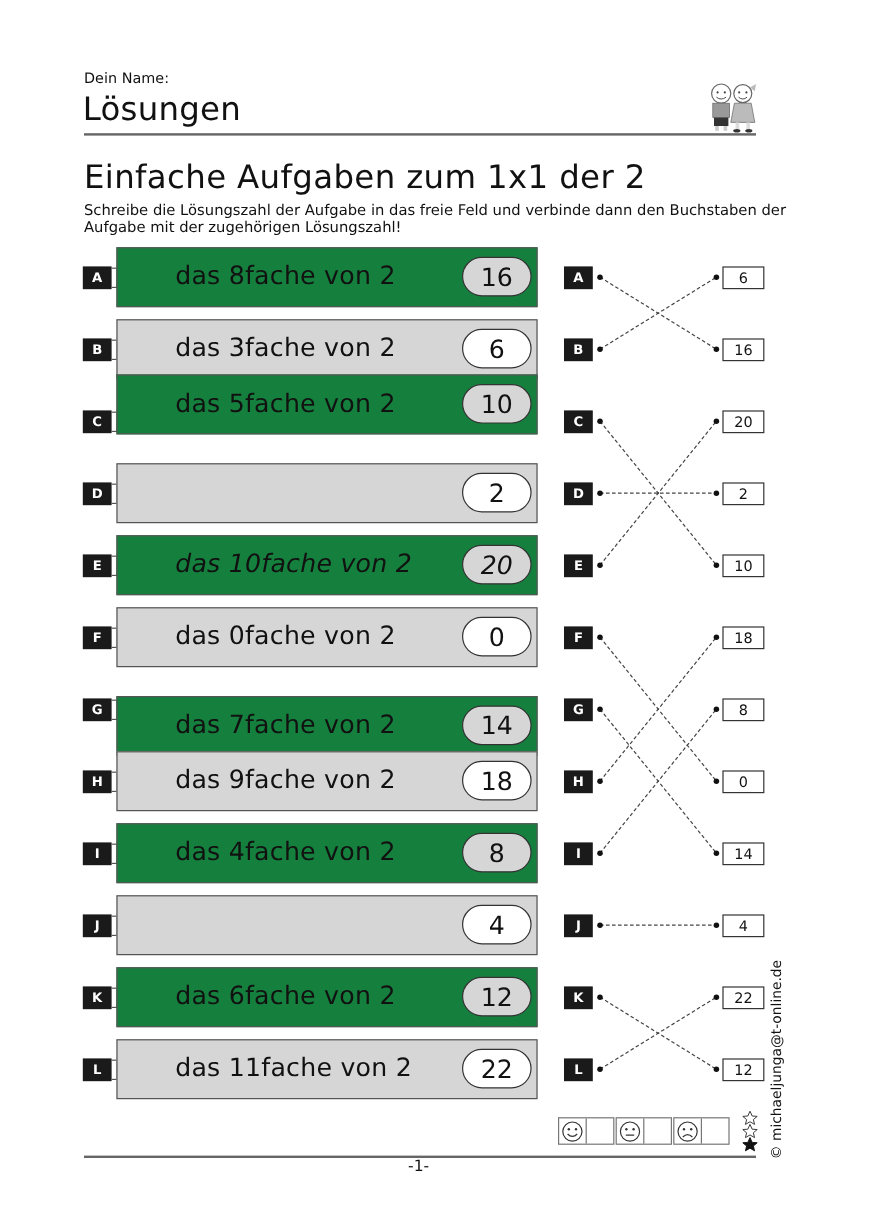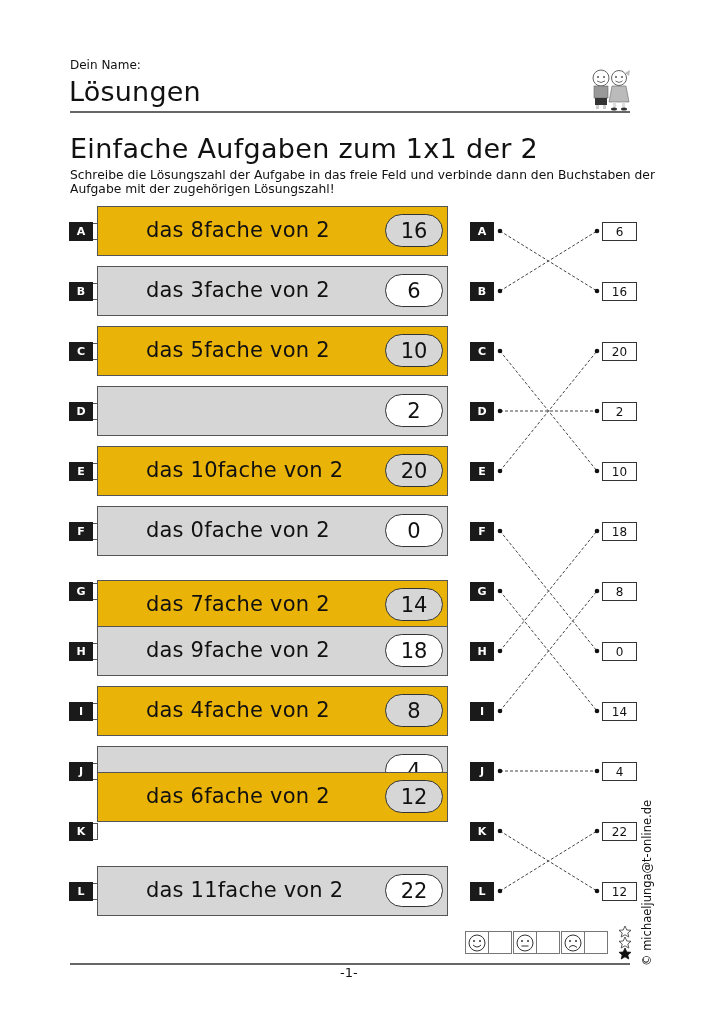--- a/index.html
+++ b/index.html
@@ -7,21 +7,21 @@
   .abs{position:absolute;}
   .name-label{left:70px;top:58px;font-size:12px;}
   .title{left:69px;top:76px;font-size:27px;font-weight:normal;letter-spacing:0.2px;}
   .hr-top{left:70px;top:111px;width:560px;height:2px;background:#666;}
   .kids{left:584px;top:68px;width:54px;height:44px;}
   .heading{left:70px;top:133px;font-size:27px;letter-spacing:0.3px;}
   .instr{left:70px;top:168px;font-size:12.3px;line-height:14px;width:590px;}
   .row-label{width:24px;height:19px;background:#1a1a1a;color:#fff;font-size:11px;font-weight:bold;display:flex;align-items:center;justify-content:center;}
   .row-box{left:97px;width:351px;height:50px;border:1.5px solid #555;box-sizing:border-box;}
   .row-box.gray{background:#d6d6d6;}
-  .row-box.white{background:#eab308;}
+  .row-box.white{background:#15803d;}
   .task-text{position:absolute;left:48px;top:11px;font-size:21px;letter-spacing:0.2px;}
   .pill{position:absolute;left:287px;top:7px;width:58px;height:33px;border:1.5px solid #333;border-radius:17px;box-sizing:border-box;display:flex;align-items:center;justify-content:center;font-size:21px;}
   .pill.gray{background:#d6d6d6;}
   .pill.white{background:#fff;}
   .connector{width:5px;height:17px;border:1.3px solid #555;border-left:none;box-sizing:border-box;}
   .num-box{width:35px;height:19px;border:1.3px solid #333;box-sizing:border-box;background:#fff;display:flex;align-items:center;justify-content:center;font-size:12px;}
   .lines{left:0;top:0;width:724px;height:1024px;}
   .rating{top:931px;height:23px;display:flex;border:1px solid #777;box-sizing:border-box;}
   .rating .face{width:22px;height:21px;border-right:1px solid #777;display:flex;align-items:center;justify-content:center;}
   .rating .blank{width:22px;height:21px;}
@@ -69,32 +69,32 @@
       <div class="pill gray">16</div>
     </div>
     <div class="abs row-label" style="left: 69px; top: 282px;">B</div>
     <div class="abs connector" style="left: 93px; top: 283px;"></div>
     <div class="abs row-box gray" style="top: 266px; padding-left: 44px;">
       <span class="task-text">das 3fache von 2</span>
       <div class="pill white">6</div>
     </div>
     <div class="abs row-label" style="left: 69px; top: 342px;">C</div>
     <div class="abs connector" style="left: 93px; top: 343px;"></div>
-    <div class="abs row-box white" style="top: 326px;">
+    <div class="abs row-box white" style="top: 312px;">
       <span class="task-text">das 5fache von 2</span>
       <div class="pill gray">10</div>
     </div>
     <div class="abs row-label" style="left: 69px; top: 402px;">D</div>
     <div class="abs connector" style="left: 93px; top: 403px;"></div>
     <div class="abs row-box gray" style="top: 386px;">
       <div class="pill white">2</div>
     </div>
     <div class="abs row-label" style="left: 69px; top: 462px;">E</div>
     <div class="abs connector" style="left: 93px; top: 463px;"></div>
-    <div class="abs row-box white" style="top: 446px;">
+    <div class="abs row-box white" style="top: 446px; font-style: italic;">
       <span class="task-text">das 10fache von 2</span>
       <div class="pill gray">20</div>
     </div>
     <div class="abs row-label" style="left: 69px; top: 522px;">F</div>
     <div class="abs connector" style="left: 93px; top: 523px;"></div>
     <div class="abs row-box gray" style="top: 506px;">
       <span class="task-text">das 0fache von 2</span>
       <div class="pill white">0</div>
     </div>
     <div class="abs row-label" style="left: 69px; top: 582px;">G</div>
@@ -115,21 +115,21 @@
       <span class="task-text">das 4fache von 2</span>
       <div class="pill gray">8</div>
     </div>
     <div class="abs row-label" style="left: 69px; top: 762px;">J</div>
     <div class="abs connector" style="left: 93px; top: 763px;"></div>
     <div class="abs row-box gray" style="top: 746px;">
       <div class="pill white">4</div>
     </div>
     <div class="abs row-label" style="left: 69px; top: 822px;">K</div>
     <div class="abs connector" style="left: 93px; top: 823px;"></div>
-    <div class="abs row-box white" style="top: 772px;">
+    <div class="abs row-box white" style="top: 806px;">
       <span class="task-text">das 6fache von 2</span>
       <div class="pill gray">12</div>
     </div>
     <div class="abs row-label" style="left: 69px; top: 882px;">L</div>
     <div class="abs connector" style="left: 93px; top: 883px;"></div>
     <div class="abs row-box gray" style="top: 866px; text-decoration: underline;">
       <span class="task-text">das 11fache von 2</span>
       <div class="pill white">22</div>
     </div>
   </div>

